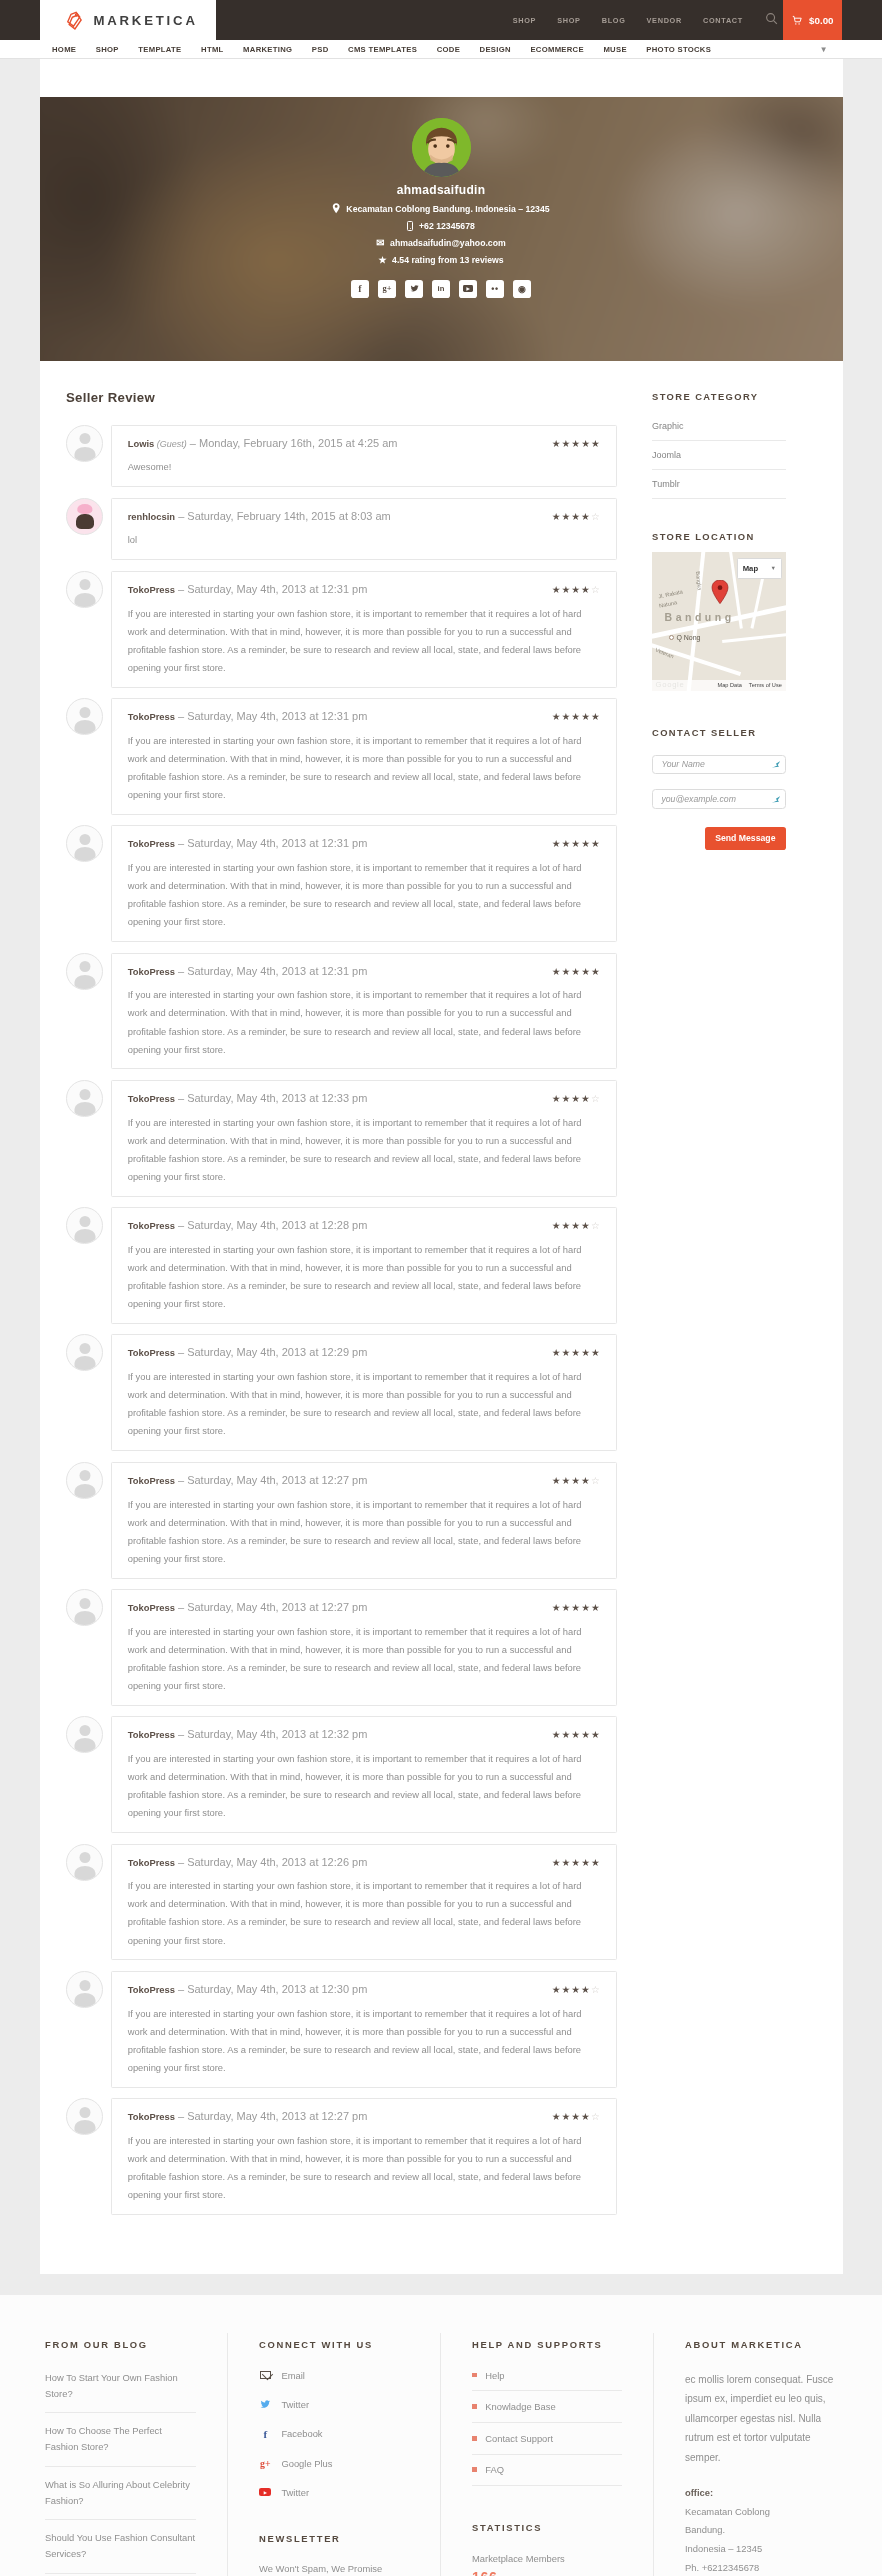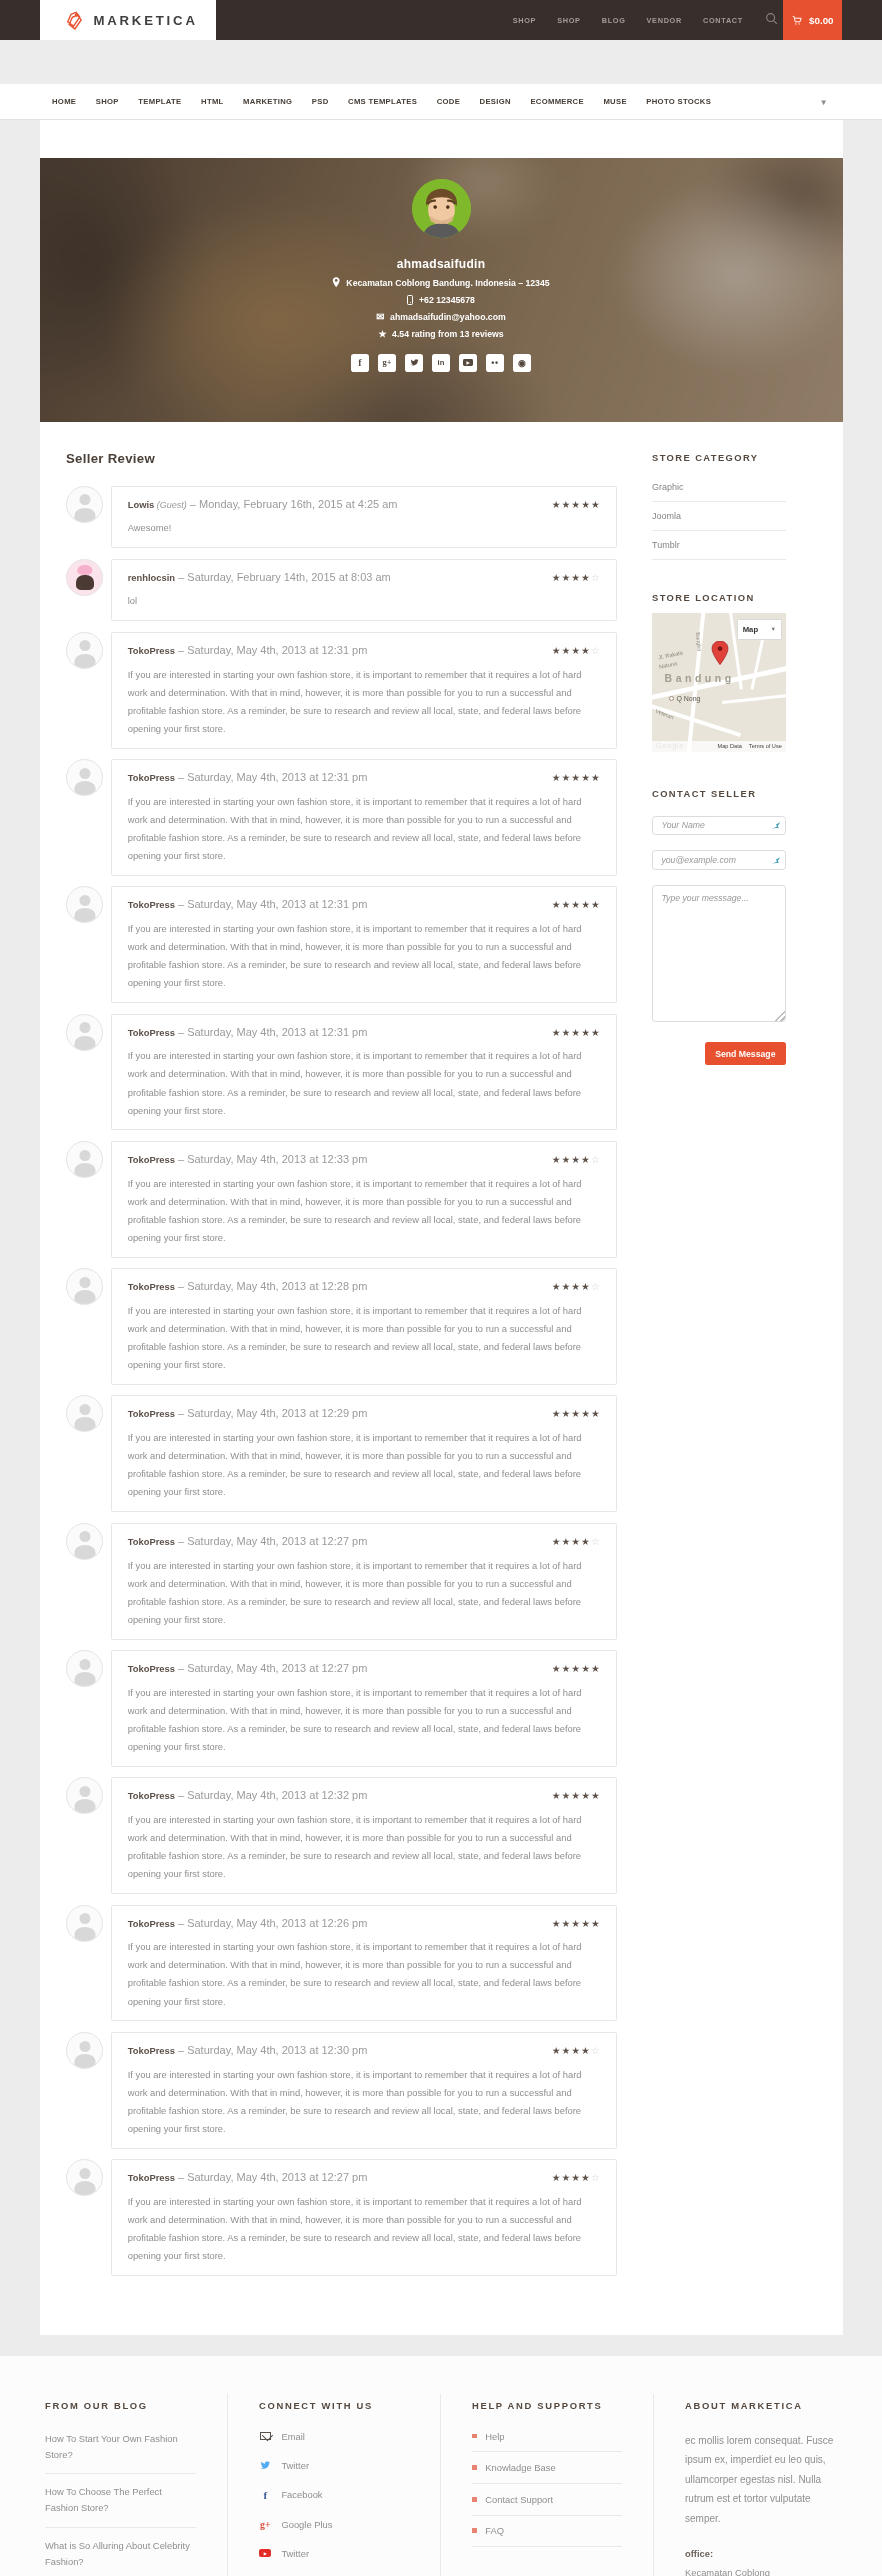--- a/index.html
+++ b/index.html
@@ -20,22 +20,22 @@
   .topnav { position:absolute; right:139px; top:0; height:40px; display:flex; align-items:center; gap:21px; }
   .topnav span { font-size:7.3px; font-weight:bold; letter-spacing:0.7px; color:#a59c95; cursor:pointer; }
   .top-icons { position:absolute; right:73px; top:0; height:40px; display:flex; align-items:center; gap:18px; }
   .cart-btn {
     position:absolute; right:40px; top:0; width:59px; height:40px; background:#e8512f;
     display:flex; align-items:center; justify-content:center; gap:5.6px; color:#fff;
     font-size:9.8px; font-weight:bold; cursor:pointer;
   }
   
   .mainnav {
-    position:relative; height:36px; background:#ffffff; border-bottom:0.7px solid #e2e2e2;
-    display:flex; align-items:center; padding-left:52px; gap:19.5px;margin-top:44px;
+    position:relative; height:19px; background:#ffffff; border-bottom:0.7px solid #e2e2e2;
+    display:flex; align-items:center; padding-left:52px; gap:19.5px;
   }
   .mainnav span { font-size:7.7px; font-weight:bold; letter-spacing:0.3px; color:#463d36; cursor:pointer; }
   .mainnav .chev { position:absolute; right:56px; color:#8c8c8c; font-size:8.4px; }
   
   .page { width:803px; margin:0 auto; background:#ffffff; padding-top:38px; }
   
   .hero { position:relative; height:264px; overflow:hidden; background:#6e5c4c; }
   .hero-bg {
     position:absolute; inset:-21px;
     background:
@@ -47,21 +47,21 @@
       radial-gradient(209px 139px at 45% 95%, rgba(105,88,70,0.9), rgba(105,88,70,0) 75%),
       linear-gradient(110deg, #54453a 0%, #8a7256 35%, #a98f6e 60%, #c9b093 100%);
     filter: blur(9.8px);
   }
   .hero-shade { position:absolute; inset:0; background:rgba(38,30,24,0.34); }
   .hero-inner { position:relative; height:100%; display:flex; flex-direction:column; align-items:center; color:#fff; }
   .avatar-big {
     margin-top:21px; width:59px; height:59px; border-radius:50%; overflow:hidden;
     background:#7fb82b; flex:0 0 auto;
   }
-  .seller-name { margin-top:19px; font-size:12px; font-weight:bold; letter-spacing:0.3px; }
+  .seller-name { margin-top:6px; font-size:12px; font-weight:bold; letter-spacing:0.3px; }
   .hero-line { margin-top:6.3px; font-size:8.7px; font-weight:bold; display:flex; align-items:center; gap:5.6px; }
   .phone-glyph { width:6.3px; height:10.5px; border:1px solid #fff; border-radius:1.4px; position:relative; }
   .phone-glyph:after { content:""; position:absolute; left:1.7px; bottom:0.7px; width:1.4px; height:1.4px; background:#fff; border-radius:50%; }
   .hero-social { margin-top:15.3px; display:flex; gap:9px; }
   .hs-icon {
     width:18px; height:18px; border-radius:2.8px; background:#fff; color:#55493f;
     display:flex; align-items:center; justify-content:center;
     font-size:8.4px; font-weight:bold; cursor:pointer;
   }
   .hs-icon svg { width:9px; height:9px; fill:#55493f; }
@@ -588,23 +588,20 @@
           </span>
         </div>
         <div class="cfield">
           <input type="text" placeholder="you@example.com" style="">
           <span class="dart">
             <svg viewBox="0 0 16 16">
                 <path d="M1 13 L10 9 L8 6 L15 2 L11 8 L13 11 L5 12 Z"></path>
               </svg>
           </span>
         </div>
-        <div class="cfield">
-          <textarea placeholder="Type your messsage..." style=""></textarea>
-        </div>
         <div class="send-row">
           <button class="send-btn">Send Message</button>
         </div>
       </div>
     </div>
   </div>
 </div>
 
 <div class="footer-gap"></div>
 <div class="footer">

